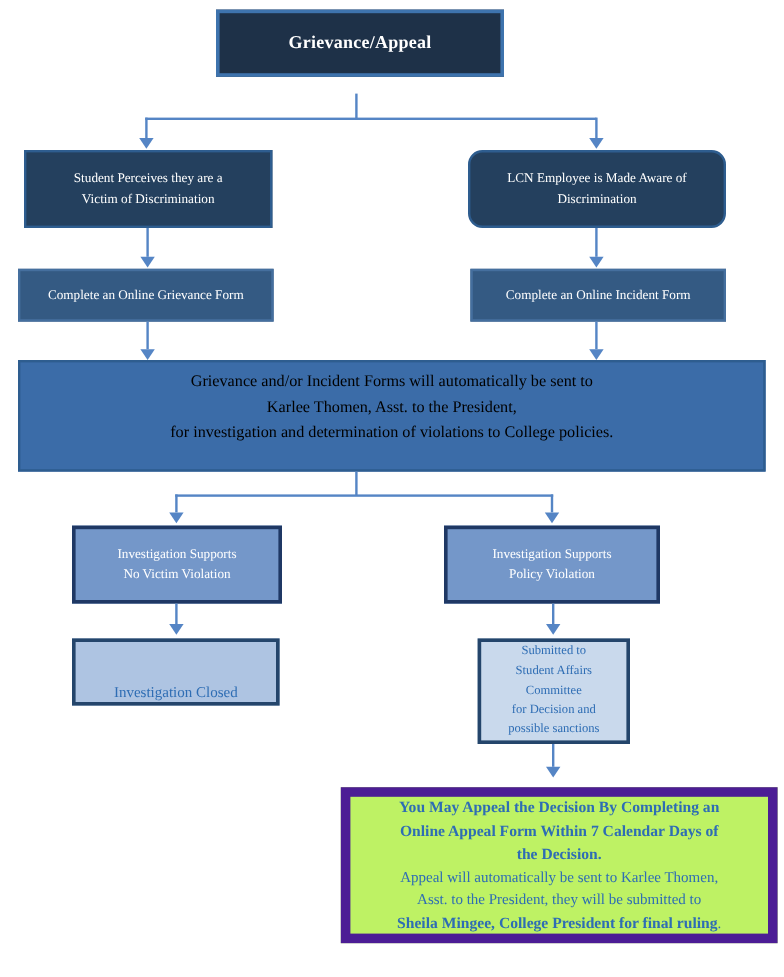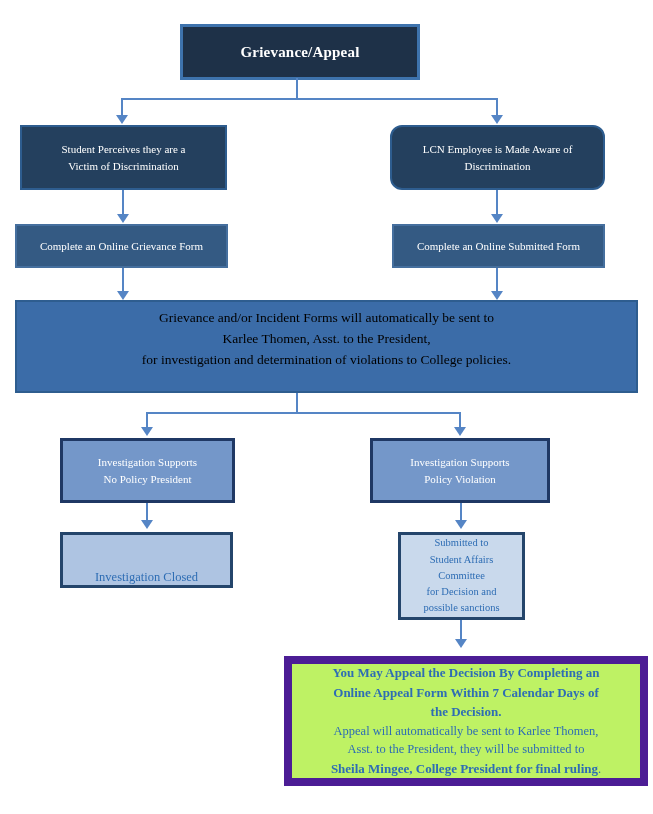--- a/index.html
+++ b/index.html
@@ -65,21 +65,21 @@
     border-left:6px solid transparent;
     border-right:6px solid transparent;
     border-top:9px solid #5585C5;
   }
 </style>
 </head>
 <body>
 
 <div class="canvas">
 
-  <div class="node n-root" style="left:180px;top:24px;width:240px;height:56px;">
+  <div class="node n-root" style="left:180px;top:8px;width:240px;height:56px;">
     <span class="ln">Grievance/Appeal</span>
   </div>
 
   <div class="vline" style="left:296px;top:78px;height:21px;"></div>
   <div class="hline" style="left:121px;top:98px;width:376px;"></div>
   <div class="vline" style="left:121px;top:98px;height:17px;"></div>
   <div class="vline" style="left:496px;top:98px;height:17px;"></div>
   <div class="ahead" style="left:116px;top:115px;"></div>
   <div class="ahead" style="left:491px;top:115px;"></div>
 
@@ -94,21 +94,21 @@
 
   <div class="vline" style="left:122px;top:190px;height:24px;"></div>
   <div class="ahead" style="left:117px;top:214px;"></div>
   <div class="vline" style="left:496px;top:190px;height:24px;"></div>
   <div class="ahead" style="left:491px;top:214px;"></div>
 
   <div class="node n-slate" style="left:15px;top:224px;width:213px;height:44px;">
     <span class="ln">Complete an Online Grievance Form</span>
   </div>
   <div class="node n-slate" style="left:392px;top:224px;width:213px;height:44px;">
-    <span class="ln">Complete an Online Submitted Form</span>
+    <span class="ln">Complete an Online Incident Form</span>
   </div>
 
   <div class="vline" style="left:122px;top:268px;height:23px;"></div>
   <div class="ahead" style="left:117px;top:291px;"></div>
   <div class="vline" style="left:496px;top:268px;height:23px;"></div>
   <div class="ahead" style="left:491px;top:291px;"></div>
 
   <div class="node n-wide" style="left:15px;top:300px;width:623px;height:93px;padding-bottom:14px;">
     <span class="ln">Grievance and/or Incident Forms will automatically be sent to</span>
     <span class="ln">Karlee Thomen, Asst. to the President,</span>
@@ -117,21 +117,21 @@
 
   <div class="vline" style="left:296px;top:393px;height:20px;"></div>
   <div class="hline" style="left:146px;top:412px;width:315px;"></div>
   <div class="vline" style="left:146px;top:412px;height:15px;"></div>
   <div class="vline" style="left:459px;top:412px;height:15px;"></div>
   <div class="ahead" style="left:141px;top:427px;"></div>
   <div class="ahead" style="left:454px;top:427px;"></div>
 
   <div class="node n-mid" style="left:60px;top:438px;width:175px;height:65px;">
     <span class="ln">Investigation Supports</span>
-    <span class="ln">No Policy President</span>
+    <span class="ln">No Victim Violation</span>
   </div>
   <div class="node n-mid" style="left:370px;top:438px;width:180px;height:65px;">
     <span class="ln">Investigation Supports</span>
     <span class="ln">Policy Violation</span>
   </div>
 
   <div class="vline" style="left:146px;top:503px;height:17px;"></div>
   <div class="ahead" style="left:141px;top:520px;"></div>
   <div class="vline" style="left:460px;top:503px;height:17px;"></div>
   <div class="ahead" style="left:455px;top:520px;"></div>

